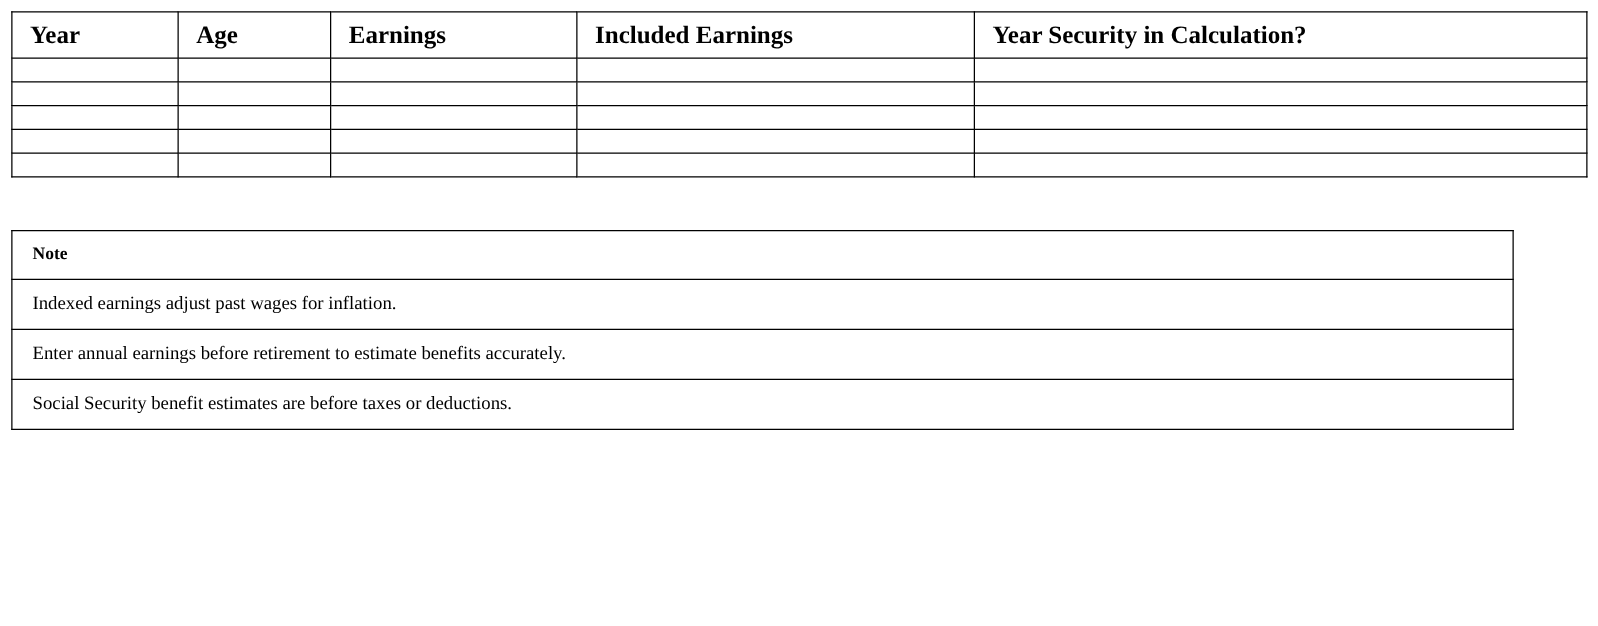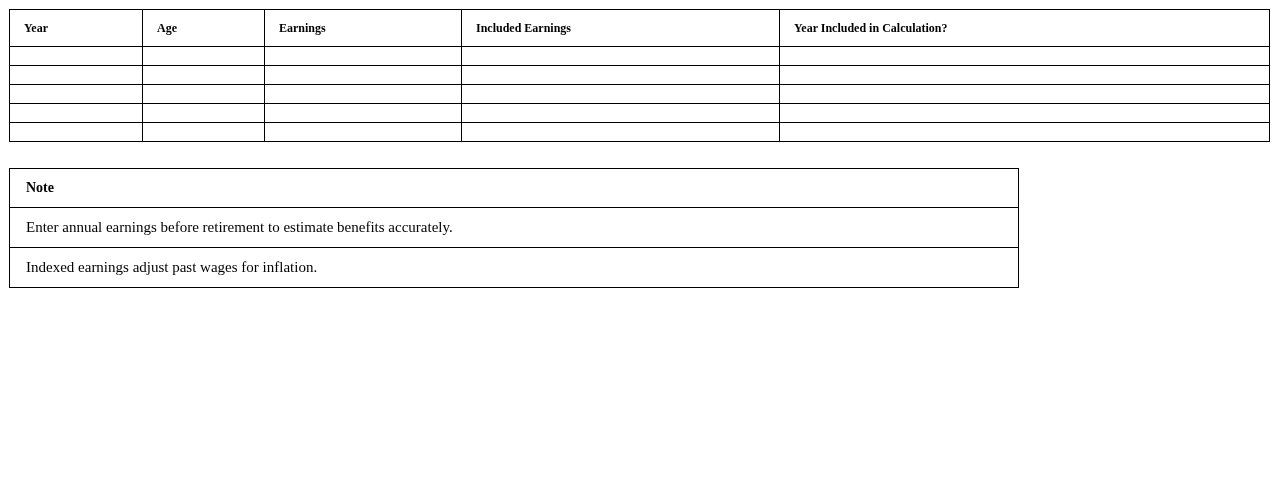--- a/index.html
+++ b/index.html
@@ -34,21 +34,21 @@
     table-layout: fixed;
   }
   .earnings-table th,
   .earnings-table td {
     border: 1px solid #000000;
     padding: 0;
     vertical-align: middle;
   }
   .earnings-table thead th {
     height: 36px;
-    font-size: 12px;
+    font-size: 20px;
     font-weight: bold;
     text-align: left;
     padding-left: 14px;
     line-height: 36px;
     white-space: nowrap;
   }
   .earnings-table tbody td {
     height: 18px;
     font-size: 14px;
     padding-left: 14px;
@@ -57,22 +57,22 @@
   .col-year   { width: 133px; }
   .col-age    { width: 122px; }
   .col-earn   { width: 197px; }
   .col-index  { width: 318px; }
   .col-incl   { width: 490px; }
 
   
   .note-table {
     position: absolute;
     left: 9px;
-    top: 168px;
-    width: 1010px;
+    top: 184px;
+    width: 1202px;
     border-collapse: collapse;
     table-layout: fixed;
   }
   .note-table th,
   .note-table td {
     border: 1px solid #000000;
     padding: 0 0 0 16px;
     text-align: left;
     vertical-align: middle;
   }
@@ -101,21 +101,21 @@
       <col class="col-earn">
       <col class="col-index">
       <col class="col-incl">
     </colgroup>
     <thead>
       <tr>
         <th>Year</th>
         <th>Age</th>
         <th>Earnings</th>
         <th>Included Earnings</th>
-        <th>Year Included in Calculation?</th>
+        <th>Year Security in Calculation?</th>
       </tr>
     </thead>
     <tbody>
       <tr>
         <td></td>
         <td></td>
         <td></td>
         <td></td>
         <td></td>
       </tr>
@@ -151,21 +151,24 @@
   </table>
 
   <table class="note-table">
     <thead>
       <tr>
         <th>Note</th>
       </tr>
     </thead>
     <tbody>
       <tr>
+        <td>Indexed earnings adjust past wages for inflation.</td>
+      </tr>
+      <tr>
         <td>Enter annual earnings before retirement to estimate benefits accurately.</td>
       </tr>
       <tr>
-        <td>Indexed earnings adjust past wages for inflation.</td>
+        <td>Social Security benefit estimates are before taxes or deductions.</td>
       </tr>
     </tbody>
   </table>
 
 </div>
 
 </body></html>

